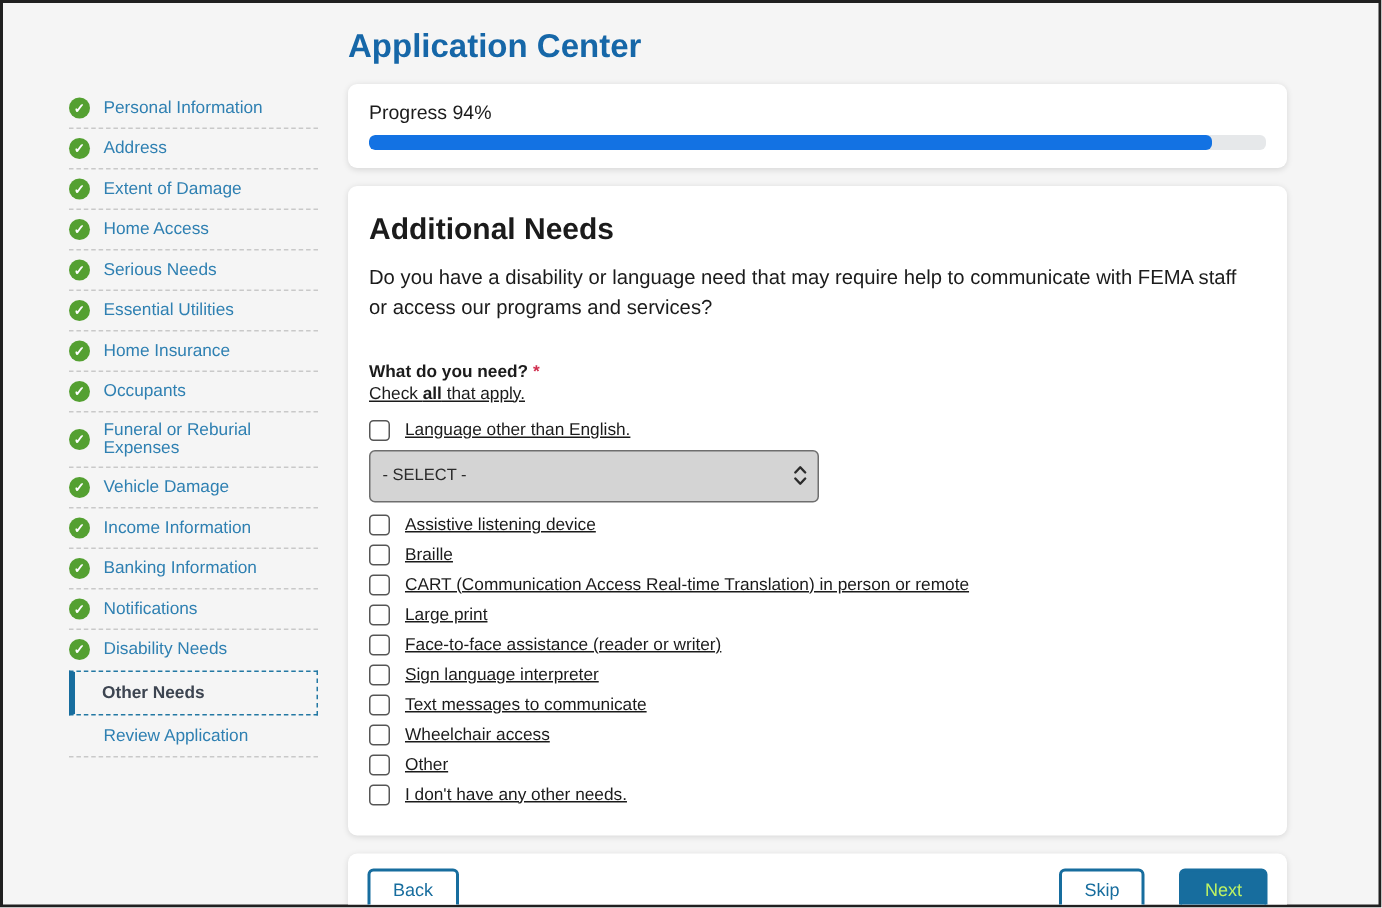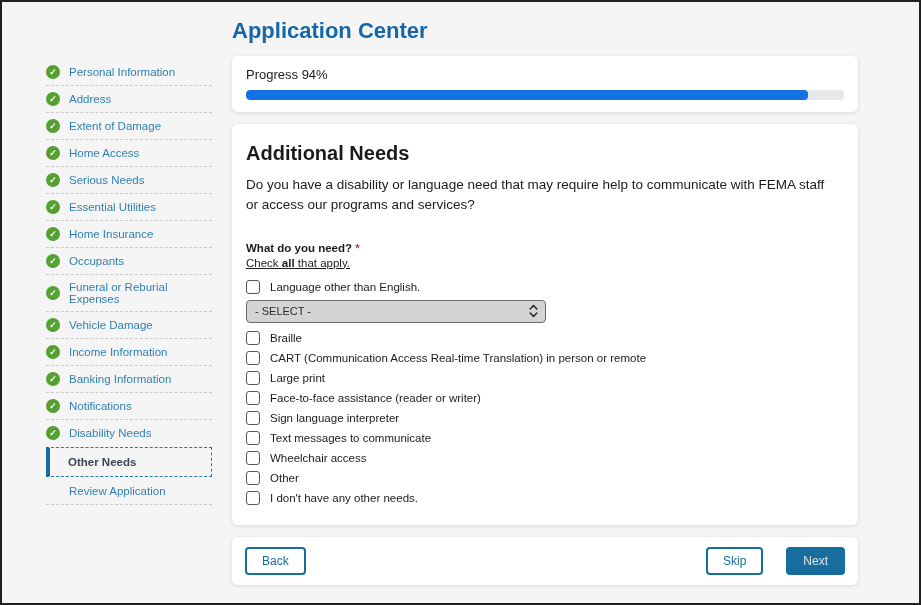--- a/index.html
+++ b/index.html
@@ -57,38 +57,38 @@
   .req{color:var(--required-red);font-weight:bold;}
   .hint{font-size:11.5px;margin-bottom:11px;text-decoration:underline;}
   .hint b{font-weight:bold;}
 
   .cb-row{display:flex;align-items:center;margin-bottom:6px;}
   .cb{
     appearance:none;-webkit-appearance:none;
     width:14px;height:14px;border:1.5px solid #565656;border-radius:3px;
     background:#fff;margin:0 10px 0 0;flex:none;cursor:pointer;
   }
-  .cb-label{font-size:11.5px;cursor:pointer;}
+  .cb-label{font-size:11.5px;cursor:pointer;text-decoration:underline;}
 
   .select-wrap{position:relative;width:300px;margin:2px 0 8px;}
   .select{
     appearance:none;-webkit-appearance:none;box-sizing:border-box;
-    width:100%;height:23px;background:#d4d4d4;border:1.5px solid #6e6e6e;
+    width:100%;height:35px;background:#d4d4d4;border:1.5px solid #6e6e6e;
     border-radius:4px;padding:2px 26px 2px 8px;font-size:11px;
     font-family:"Liberation Sans",sans-serif;color:#2b2b2b;cursor:pointer;
   }
   .select-caret{position:absolute;right:8px;top:50%;transform:translateY(-50%);pointer-events:none;line-height:0;}
 
   .footer-card{margin-top:12px;padding:10px 13px;display:flex;justify-content:space-between;align-items:center;}
   .btn{
     font-size:12px;font-weight:normal;border-radius:4px;padding:5px 15px;
     cursor:pointer;font-family:"Liberation Sans",sans-serif;
   }
   .btn-outline{background:#fff;border:2px solid var(--accent-blue);color:var(--accent-blue);}
-  .btn-primary{background:var(--accent-blue);border:2px solid var(--accent-blue);color:#e5e5e5;}
+  .btn-primary{background:var(--accent-blue);border:2px solid var(--accent-blue);color:#bef264;}
   .actions-right{display:flex;gap:23px;}
 </style>
 </head>
 <body>
 
 <div class="window">
   <div class="layout">
 
     <nav class="sidebar">
       <ul class="nav">
@@ -207,20 +207,24 @@
           </select>
           <span class="select-caret">
             <svg width="9" height="14" viewBox="0 0 9 14" fill="none" stroke="#2b2b2b" stroke-width="1.6" stroke-linecap="round" stroke-linejoin="round">
               <polyline points="1.2,5 4.5,1.5 7.8,5"></polyline>
               <polyline points="1.2,9 4.5,12.5 7.8,9"></polyline>
             </svg>
           </span>
         </div>
 
         <div>
+  <div class="cb-row">
+    <input type="checkbox" class="cb" style="">
+    <label class="cb-label">Assistive listening device</label>
+  </div>
 
   <div class="cb-row">
     <input type="checkbox" class="cb" style="">
     <label class="cb-label">Braille</label>
   </div>
 
   <div class="cb-row">
     <input type="checkbox" class="cb" style="">
     <label class="cb-label">CART (Communication Access Real-time Translation) in person or remote</label>
   </div>

